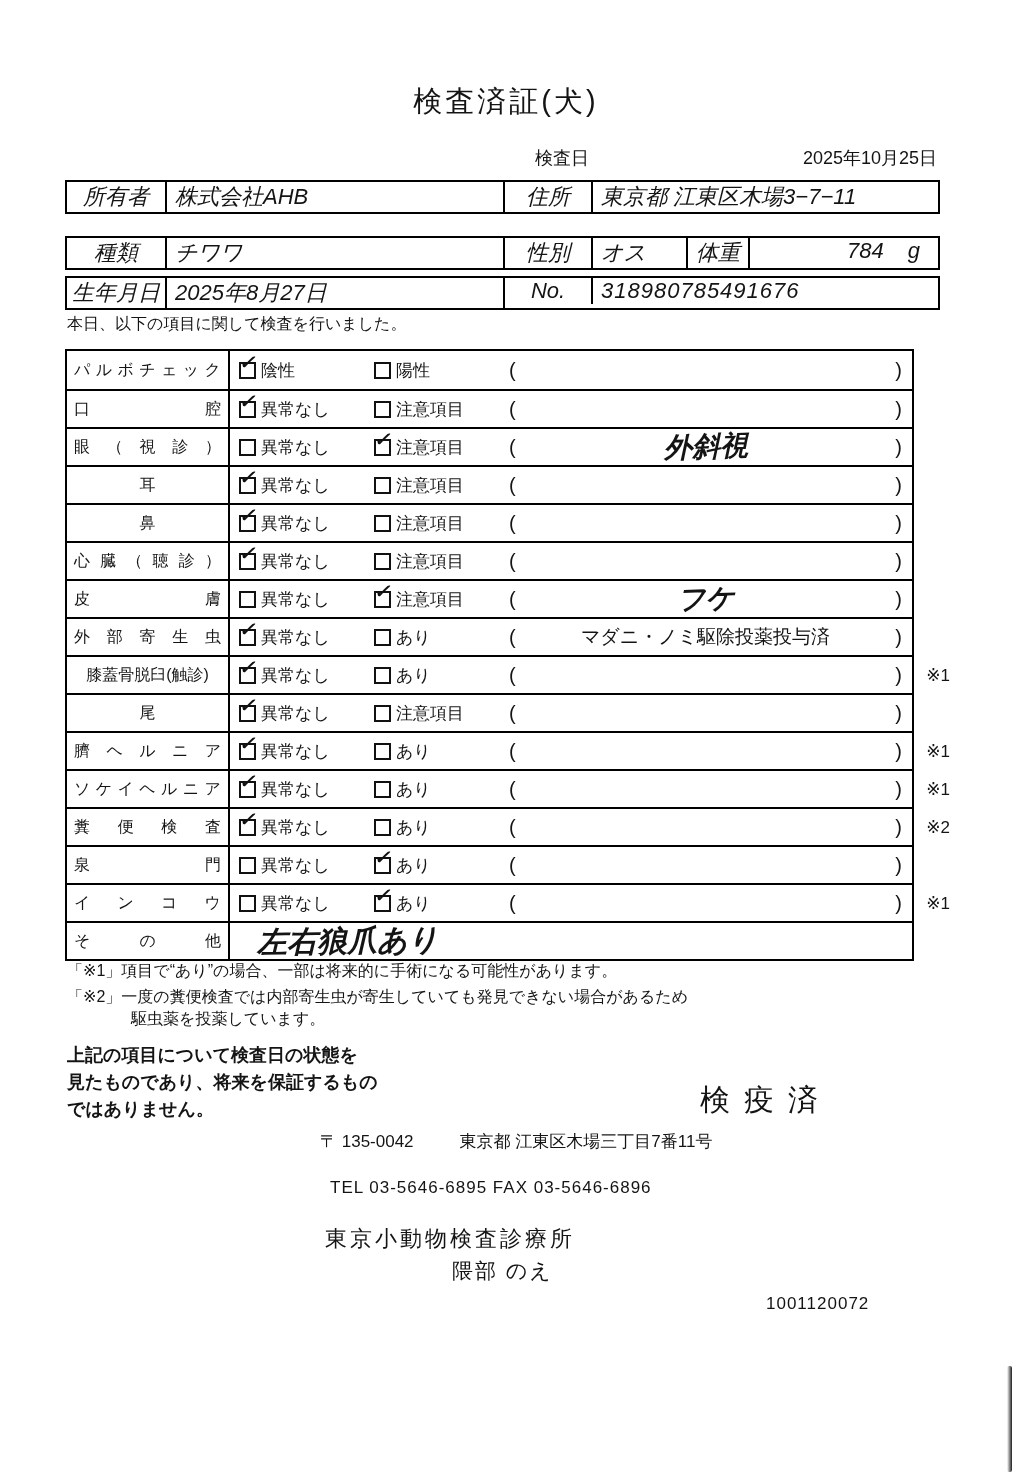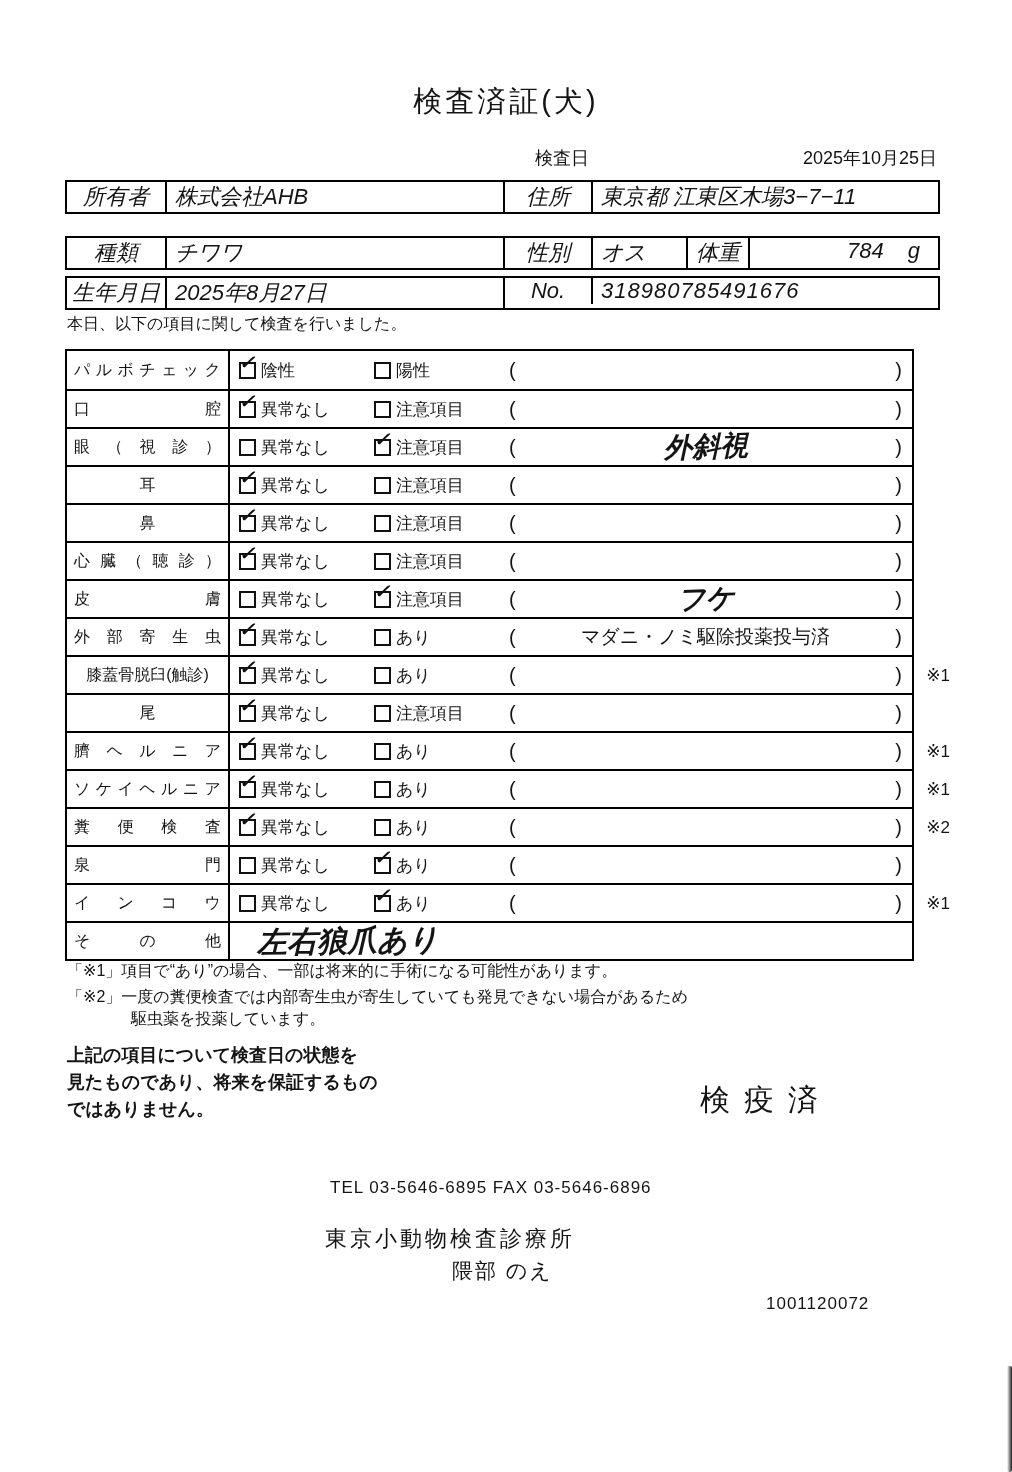--- a/index.html
+++ b/index.html
@@ -519,20 +519,24 @@
   <div class="abs fn fn3">駆虫薬を投薬しています。</div>
 
   <div class="abs disclaimer">
     <div>上記の項目について検査日の状態を</div>
     <div>見たものであり、将来を保証するもの</div>
     <div>ではありません。</div>
   </div>
 
   <div class="abs stamp">検疫済</div>
 
+  <div class="abs addr-line">
+    <span>〒 135-0042</span>
+    <span>東京都 江東区木場三丁目7番11号</span>
+  </div>
 
   <div class="abs tel-line">TEL 03-5646-6895  FAX 03-5646-6896</div>
   <div class="abs clinic-name">東京小動物検査診療所</div>
   <div class="abs person-name">隈部  のえ</div>
   <div class="abs serial">1001120072</div>
 
   <div class="abs scan-artifact"></div>
 </div>
 
 </body></html>

